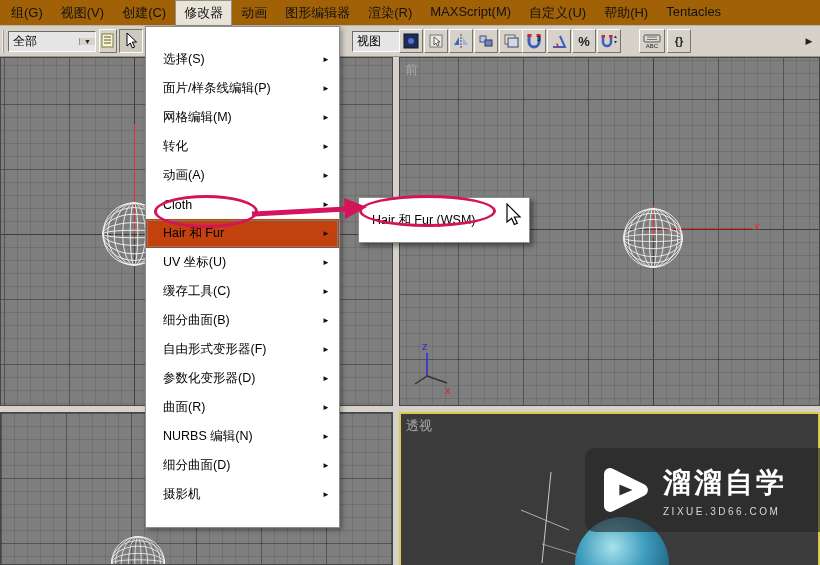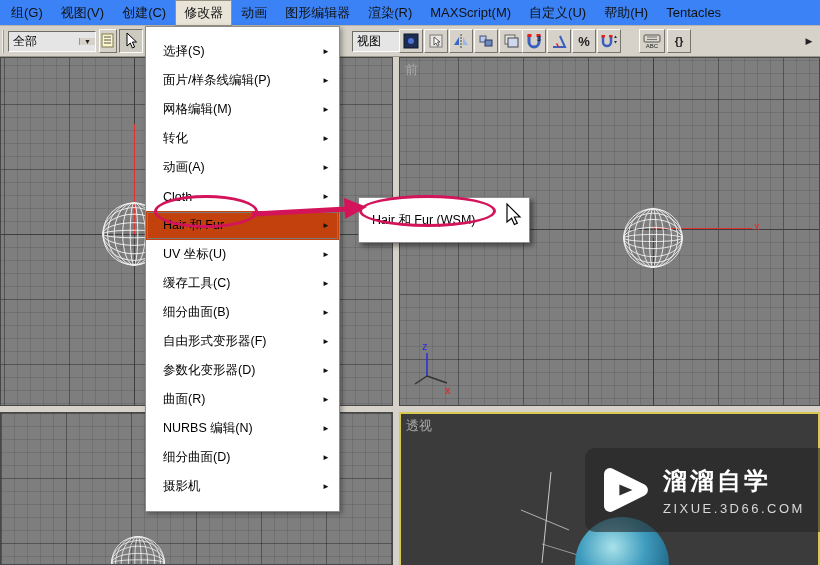--- a/index.html
+++ b/index.html
@@ -1,22 +1,22 @@
 <!DOCTYPE html>
 <html><head>
 <meta charset="utf-8">
 <style>
   *{box-sizing:border-box;margin:0;padding:0}
   html,body{width:820px;height:565px;overflow:hidden}
   body{font-family:"Liberation Sans","DejaVu Sans",sans-serif;background:#d6d2c9}
   #app{position:relative;width:820px;height:565px;background:#d6d2c9}
 
   
-  .menubar{position:absolute;left:0;top:0;width:820px;height:26px;background:#3b82f6;
-    border-bottom:1px solid #b9b5a9;display:flex;align-items:center;padding-left:2px;
+  .menubar{position:absolute;left:0;top:0;width:820px;height:26px;background:#a16207;
+    border-bottom:1px solid #b9b5a9;display:flex;align-items:flex-start;padding-left:2px;
     font-size:13px;color:#111;z-index:5}
   .mitem{padding:3px 8px;border:1px solid transparent;white-space:nowrap;cursor:default}
   .mitem.active{background:#e8e4d8;border:1px solid #97927f}
 
   
   .toolbar{position:absolute;left:0;top:26px;width:820px;height:31px;background:#d6d2c9;
     border-bottom:1px solid #9b978c;z-index:4}
   .grip{position:absolute;left:2px;top:4px;width:4px;height:23px;border-left:2px ridge #efede8}
   .tbtn{position:absolute;top:3px;height:24px;width:24px;background:#d6d2c9;
     border:1px solid;border-color:#fdfdfb #77746b #77746b #fdfdfb;
@@ -59,43 +59,43 @@
   .br{left:399px;top:412px;width:421px;height:191px;background:#3b3b3b;border:2px solid #d8ca4e}
   .vp-label{position:absolute;left:5px;top:3px;font-size:13px;color:#a9a9a9;z-index:3}
   .axis-h{position:absolute;height:1px;background:#3e3e3e;left:0;right:0}
   .axis-v{position:absolute;width:1px;background:#3e3e3e;top:0;bottom:0}
   .seg{position:absolute;background:#e03030}
   .x-label{position:absolute;color:#e03030;font-size:11px;z-index:3}
   .sphere{position:absolute}
 
   
   .menu{position:absolute;left:145px;top:26px;width:195px;background:#fff;
-    border:1px solid #8d8d8d;box-shadow:2px 2px 5px rgba(0,0,0,.35);z-index:10;padding:10px 0}
+    border:1px solid #8d8d8d;box-shadow:2px 2px 5px rgba(0,0,0,.35);z-index:10;padding:18px 0}
   .menu-item{height:29px;display:flex;align-items:center;justify-content:space-between;
     padding:0 9px 0 17px;font-size:12.5px;color:#000;white-space:nowrap;cursor:default}
   .menu-item .sub{font-size:8px;color:#111}
   .menu-item.hl{background:#c2410c;outline:1px solid #7b7b7b;outline-offset:-2px}
   .submenu{position:absolute;left:358px;top:197px;width:172px;background:#fff;
     border:1px solid #8d8d8d;box-shadow:3px 3px 5px rgba(0,0,0,.45);z-index:11}
   .submenu .menu-item{height:44px;padding-left:13px}
 
   
   .annot{position:absolute;border:3px solid #d4145a;border-radius:50%;z-index:30;pointer-events:none}
   .e1{left:154px;top:195px;width:104px;height:33px}
   .e2{left:359px;top:195px;width:137px;height:32px}
   .annot-arrow{position:absolute;left:246px;top:193px;z-index:29;pointer-events:none}
   .cursor{position:absolute;left:505px;top:203px;z-index:40;pointer-events:none}
 
   
   .watermark{position:absolute;left:585px;top:448px;width:235px;height:84px;
     background:rgba(38,38,38,.62);border-radius:10px 0 0 10px;display:flex;
     align-items:center;padding-left:12px;z-index:6}
   .wm-text{margin-left:10px;color:#fff}
-  .wm-title{font-size:24px;font-weight:bold;letter-spacing:3px}
-  .wm-site{font-size:13px;color:#d8d8d8;letter-spacing:2.5px;margin-top:4px}
+  .wm-title{font-size:28px;font-weight:bold;letter-spacing:3px}
+  .wm-site{font-size:10px;color:#d8d8d8;letter-spacing:2.5px;margin-top:4px}
 </style>
 </head>
 <body>
 
 <div id="app">
 
   <svg width="0" height="0" style="position:absolute">
     <defs>
       <g id="wiresphere" fill="none" stroke="#f2f2f2" stroke-width="1">
         <circle r="33"></circle>

